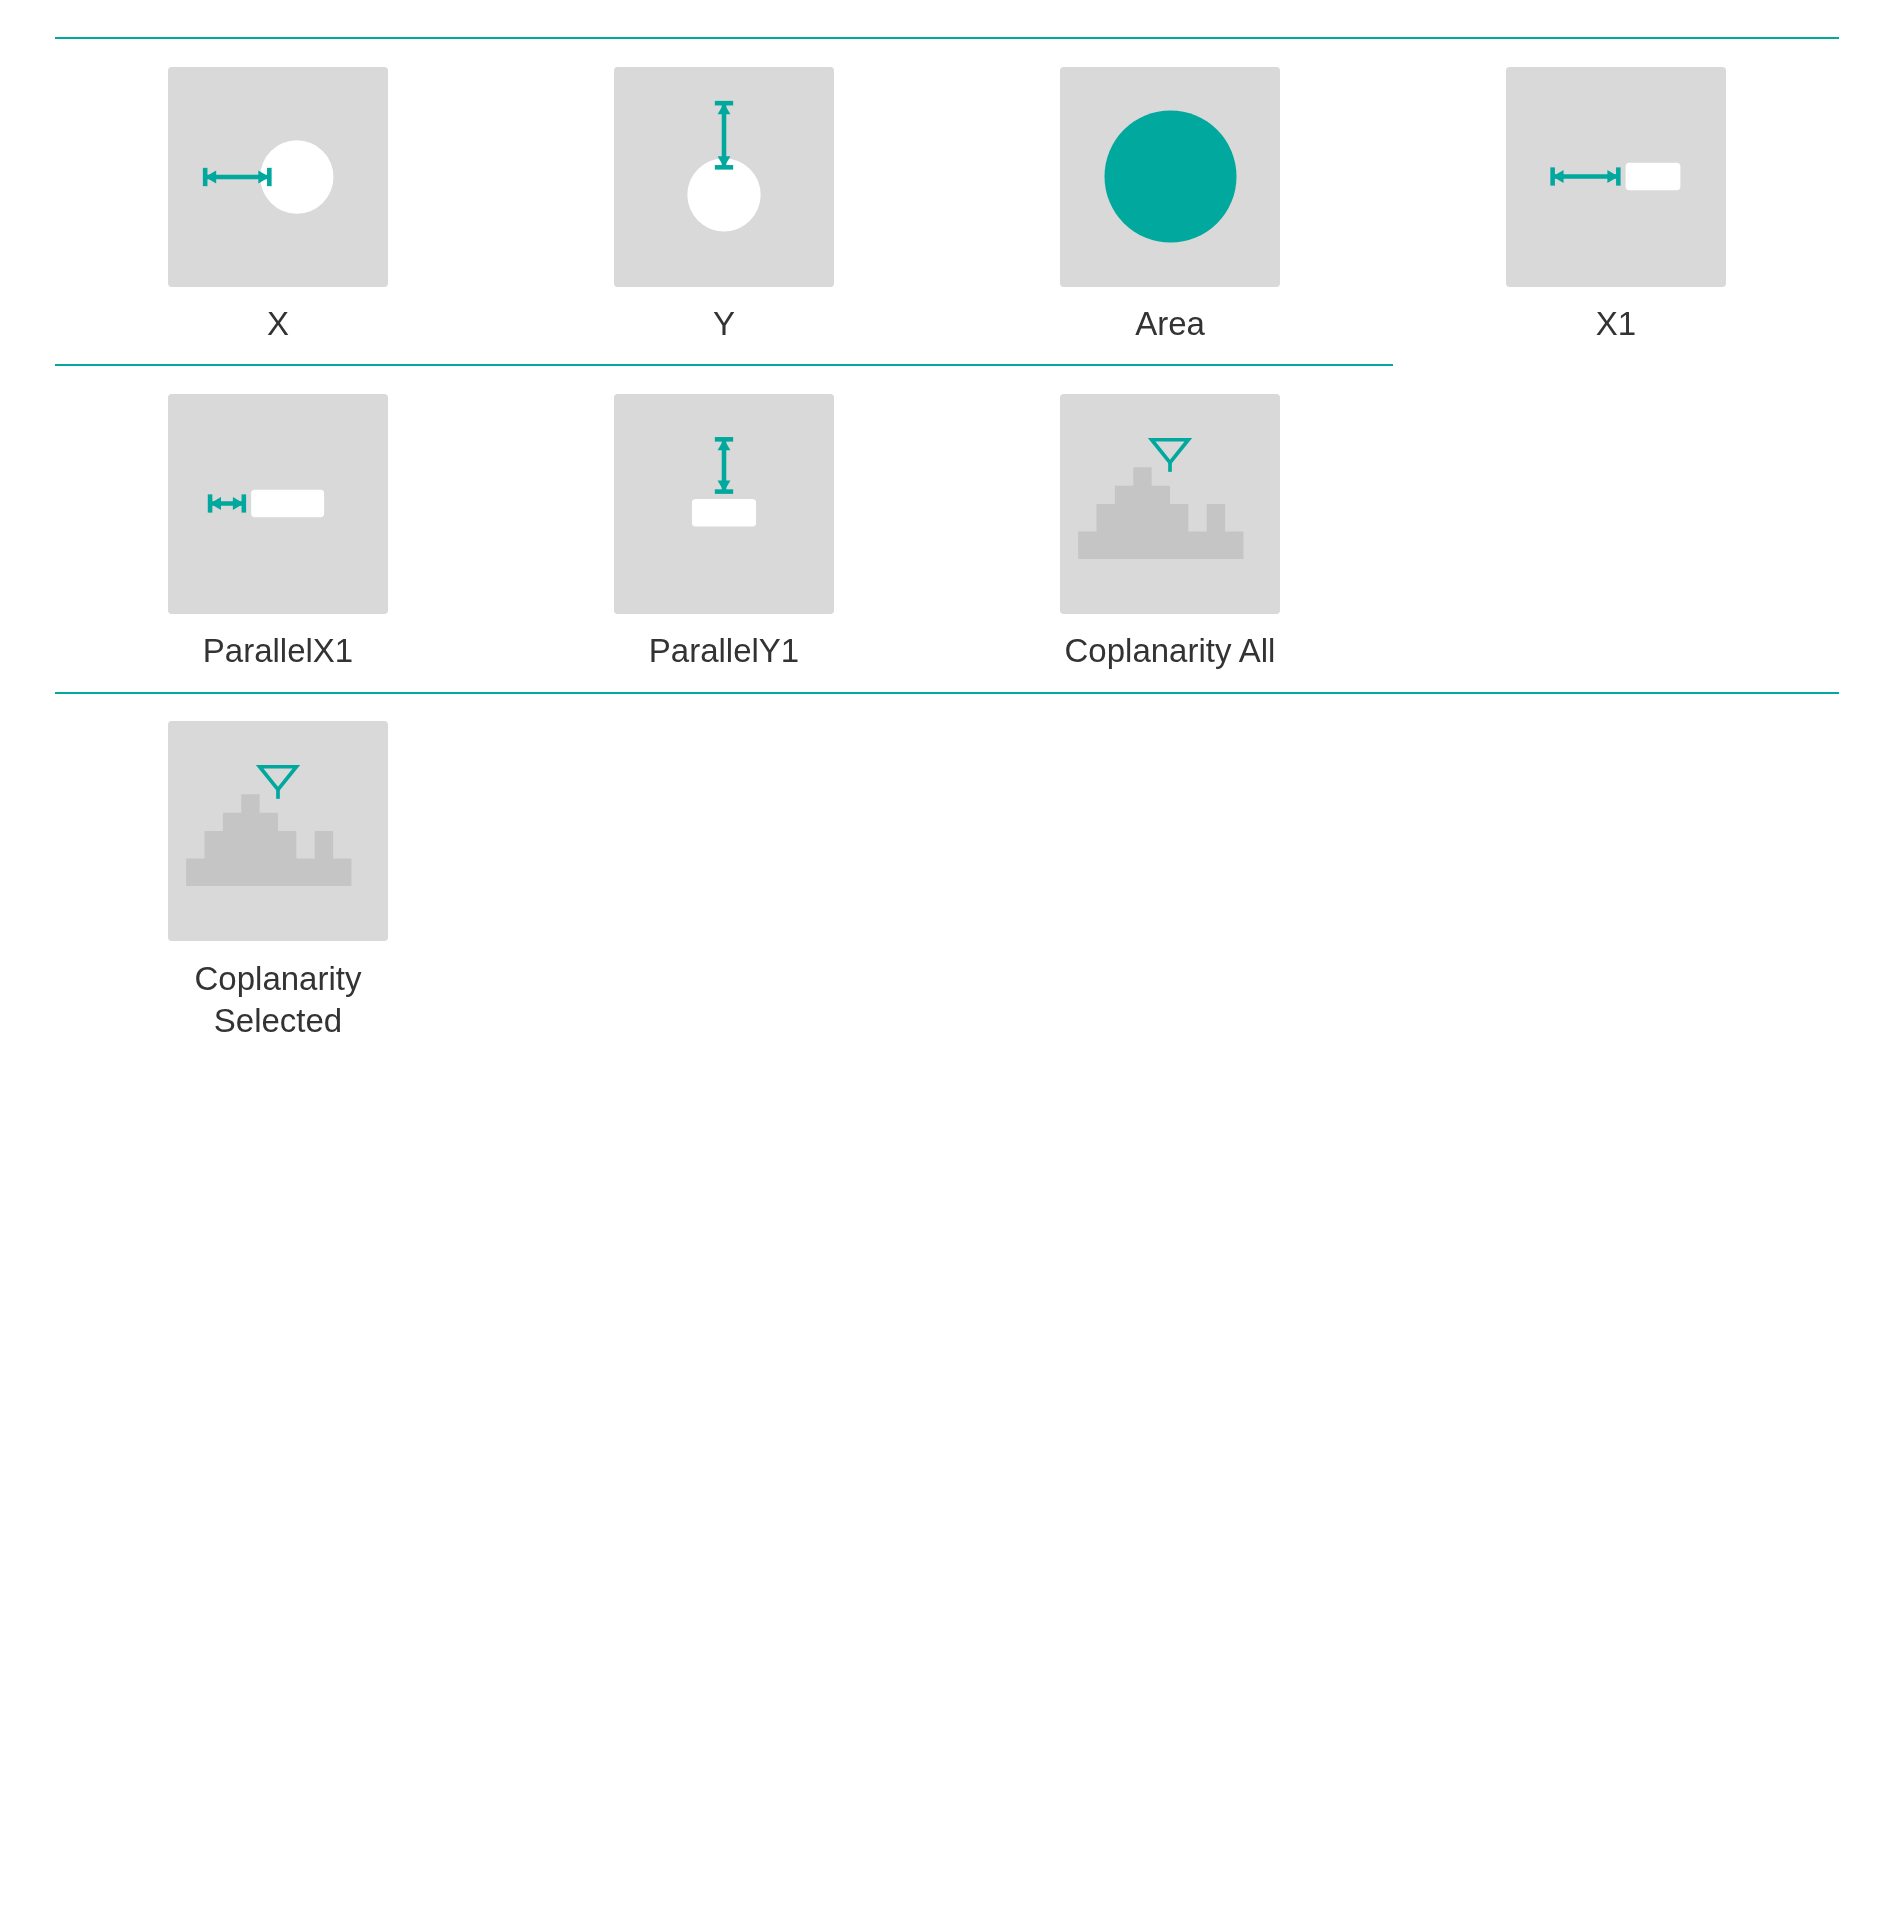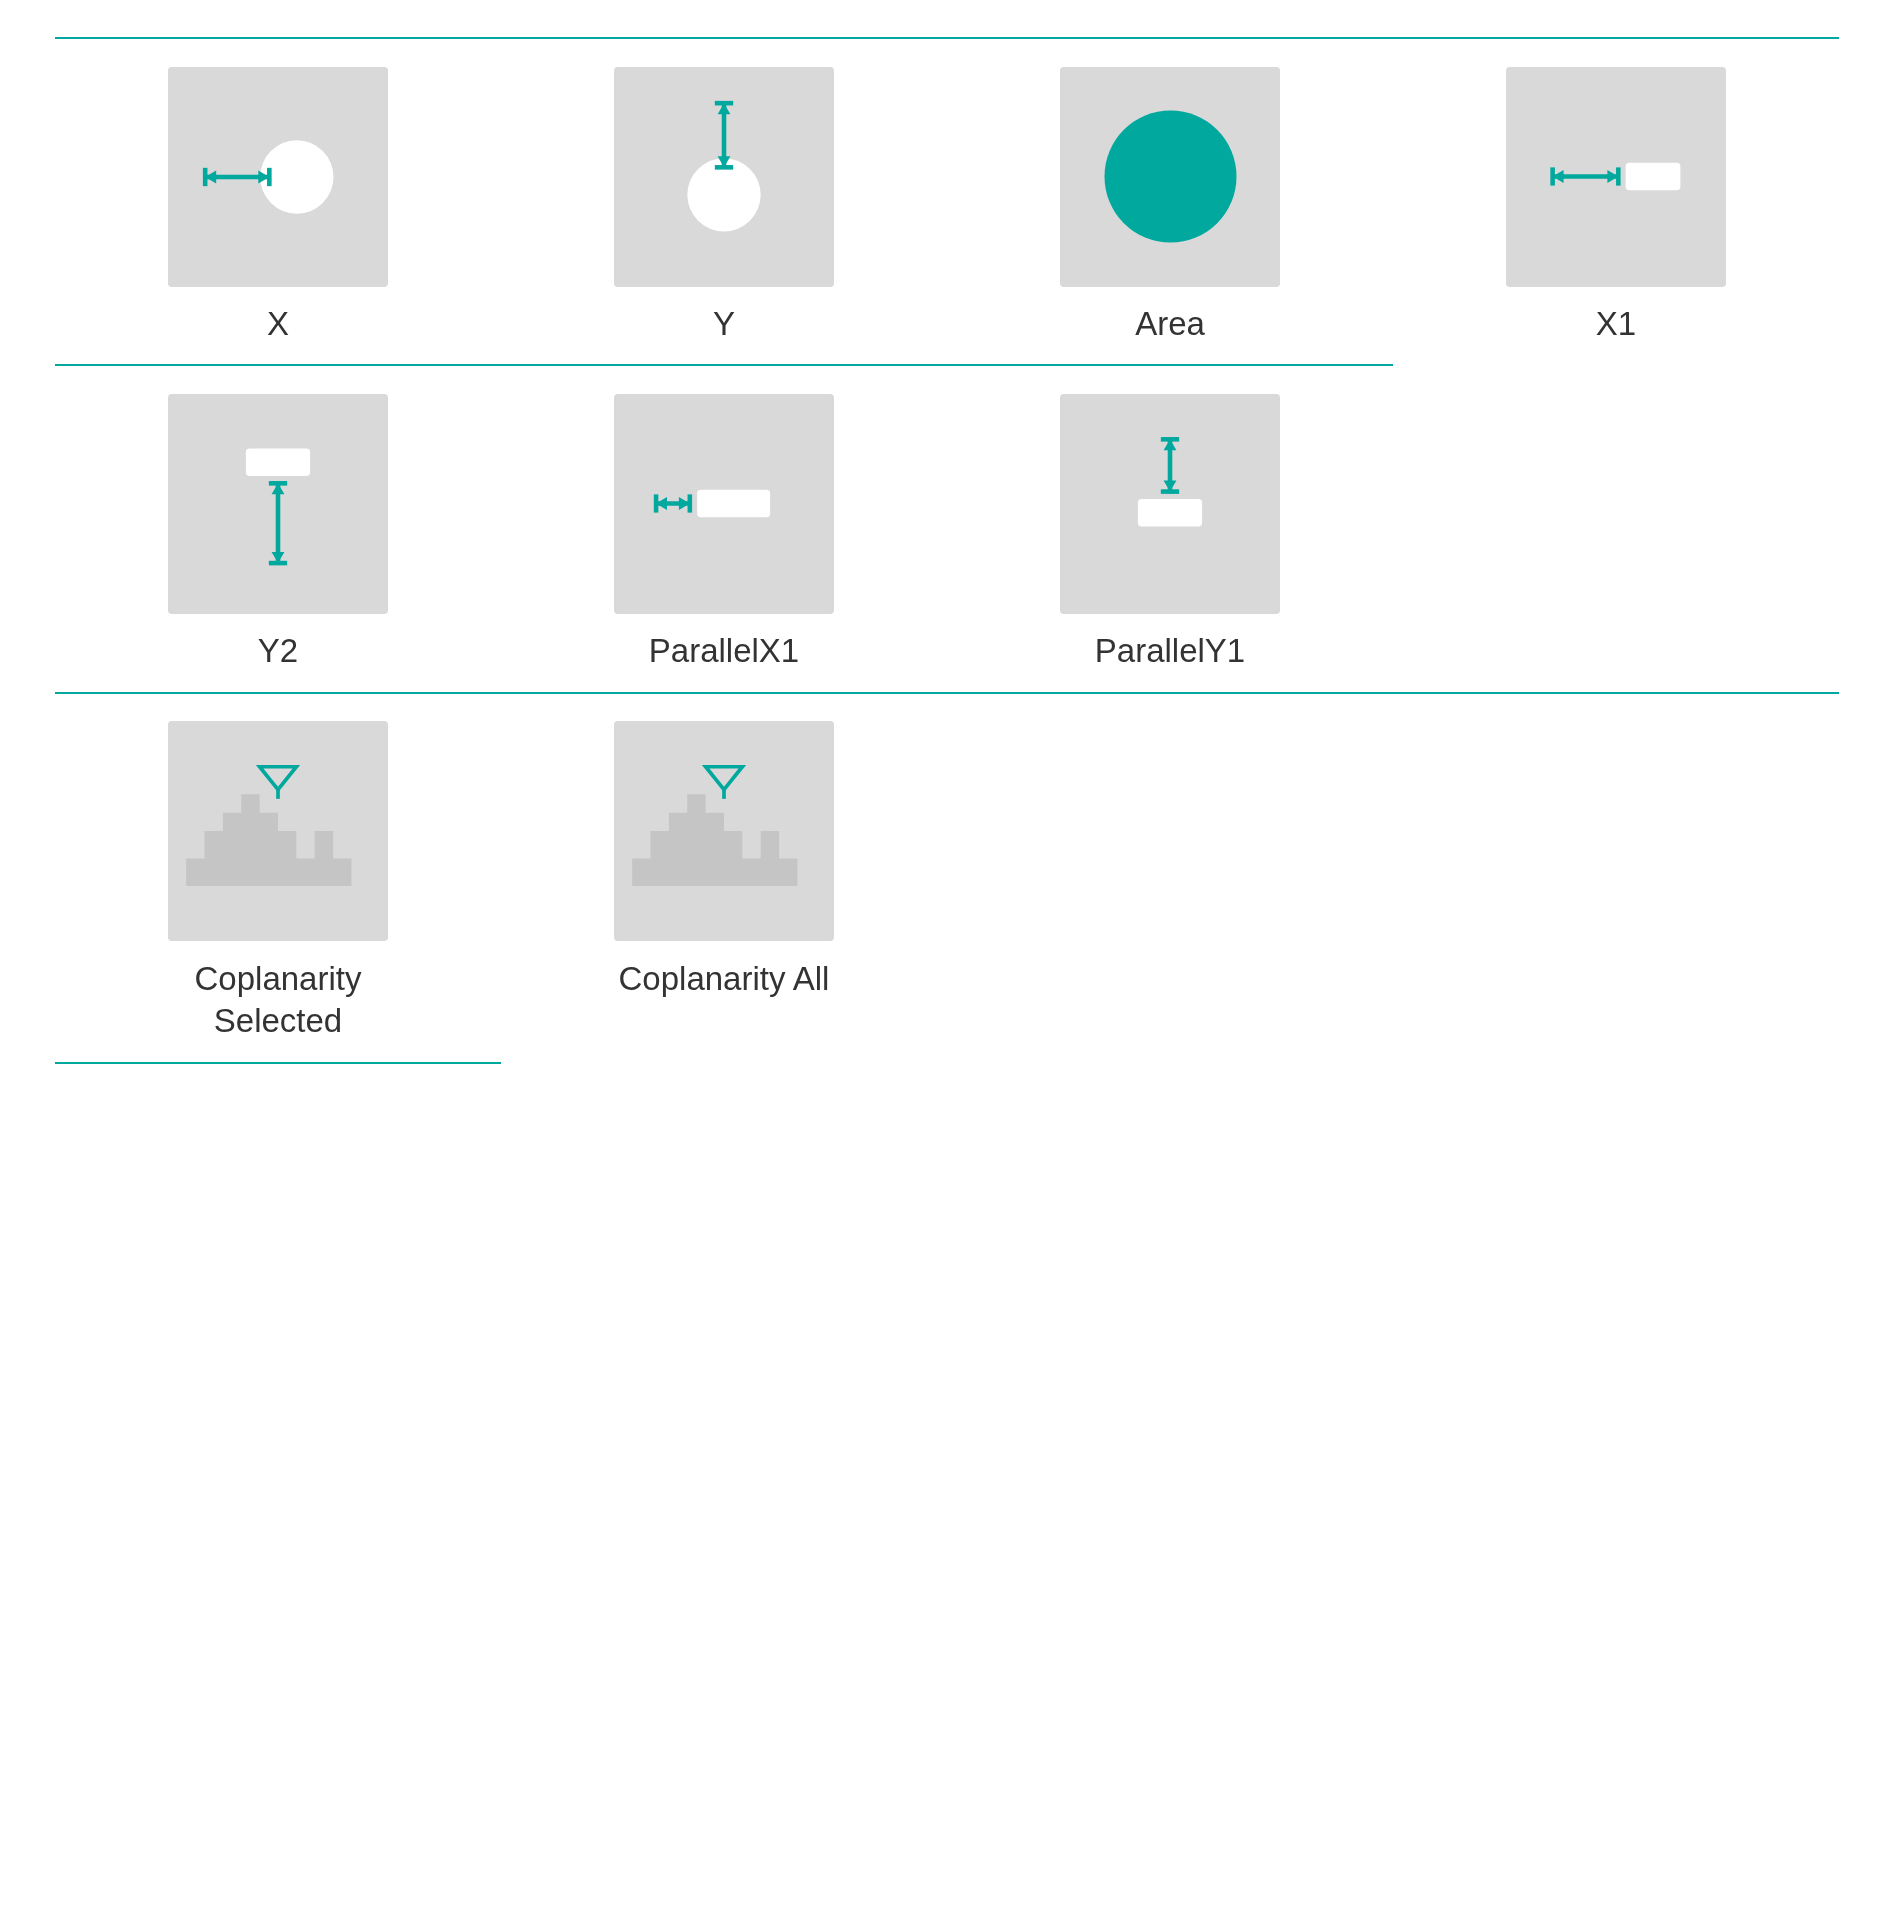--- a/index.html
+++ b/index.html
@@ -124,38 +124,20 @@
 
         <line x1="20" y1="30" x2="20" y2="50" stroke="#00a89d" stroke-width="5"></line>
         <line x1="92" y1="30" x2="92" y2="50" stroke="#00a89d" stroke-width="5"></line>
       </svg>
     </div>
     <span class="label">X1</span>
   </div>
 
 
 
-  <div class="cell">
-    <div class="icon-box">
-      <svg width="110" height="165" viewBox="0 0 120 180">
-
-        <rect x="25" y="30" width="70" height="30" fill="white" rx="4"></rect>
-
-        <line x1="60" y1="68" x2="60" y2="155" stroke="#00a89d" stroke-width="5"></line>
-
-        <polygon points="60,68 53,80 67,80" fill="#00a89d"></polygon>
-
-        <polygon points="60,155 53,143 67,143" fill="#00a89d"></polygon>
-
-        <line x1="50" y1="68" x2="70" y2="68" stroke="#00a89d" stroke-width="5"></line>
-        <line x1="50" y1="155" x2="70" y2="155" stroke="#00a89d" stroke-width="5"></line>
-      </svg>
-    </div>
-    <span class="label">Y2</span>
-  </div>
 
   <div class="cell">
     <div class="icon-box">
       <svg width="165" height="73" viewBox="0 0 180 80">
 
         <rect x="60" y="25" width="80" height="30" fill="white" rx="4"></rect>
 
         <line x1="15" y1="40" x2="52" y2="40" stroke="#00a89d" stroke-width="5"></line>
 
         <polygon points="15,40 27,33 27,47" fill="#00a89d"></polygon>
@@ -183,46 +165,46 @@
         <polygon points="60,77 53,65 67,65" fill="#00a89d"></polygon>
 
         <line x1="50" y1="20" x2="70" y2="20" stroke="#00a89d" stroke-width="5"></line>
         <line x1="50" y1="77" x2="70" y2="77" stroke="#00a89d" stroke-width="5"></line>
       </svg>
     </div>
     <span class="label">ParallelY1</span>
   </div>
 
 
+  <div class="cell">
+    <div class="icon-box">
+
+      <svg width="202" height="184" viewBox="0 0 220 200">
+
+        <path d="M10,160 L10,130 L30,130 L30,100 L50,100 L50,80 L70,80 L70,60 L90,60 L90,80 L110,80 L110,100 L130,100 L130,130 L150,130 L150,100 L170,100 L170,130 L190,130 L190,160 Z" fill="#c5c5c5"></path>
+
+        <polygon points="90,30 130,30 110,55" fill="none" stroke="#00a89d" stroke-width="4"></polygon>
+
+        <line x1="110" y1="55" x2="110" y2="65" stroke="#00a89d" stroke-width="4"></line>
+      </svg>
+    </div>
+    <span class="label">Coplanarity All</span>
+  </div>
+
   <div class="cell row4">
     <div class="icon-box">
 
       <svg width="202" height="184" viewBox="0 0 220 200">
         <path d="M10,160 L10,130 L30,130 L30,100 L50,100 L50,80 L70,80 L70,60 L90,60 L90,80 L110,80 L110,100 L130,100 L130,130 L150,130 L150,100 L170,100 L170,130 L190,130 L190,160 Z" fill="#c5c5c5"></path>
 
         <polygon points="90,30 130,30 110,55" fill="none" stroke="#00a89d" stroke-width="4"></polygon>
         <line x1="110" y1="55" x2="110" y2="65" stroke="#00a89d" stroke-width="4"></line>
       </svg>
     </div>
     <span class="label">Coplanarity<br>Selected</span>
-  </div>
-
-  <div class="cell">
-    <div class="icon-box">
-
-      <svg width="202" height="184" viewBox="0 0 220 200">
-
-        <path d="M10,160 L10,130 L30,130 L30,100 L50,100 L50,80 L70,80 L70,60 L90,60 L90,80 L110,80 L110,100 L130,100 L130,130 L150,130 L150,100 L170,100 L170,130 L190,130 L190,160 Z" fill="#c5c5c5"></path>
-
-        <polygon points="90,30 130,30 110,55" fill="none" stroke="#00a89d" stroke-width="4"></polygon>
-
-        <line x1="110" y1="55" x2="110" y2="65" stroke="#00a89d" stroke-width="4"></line>
-      </svg>
-    </div>
-    <span class="label">Coplanarity All</span>
   </div>
 
   <div class="cell-empty"></div>
   <div class="cell-empty"></div>
   <div class="cell-empty"></div>
 
 </div>
 
 
 </body></html>

